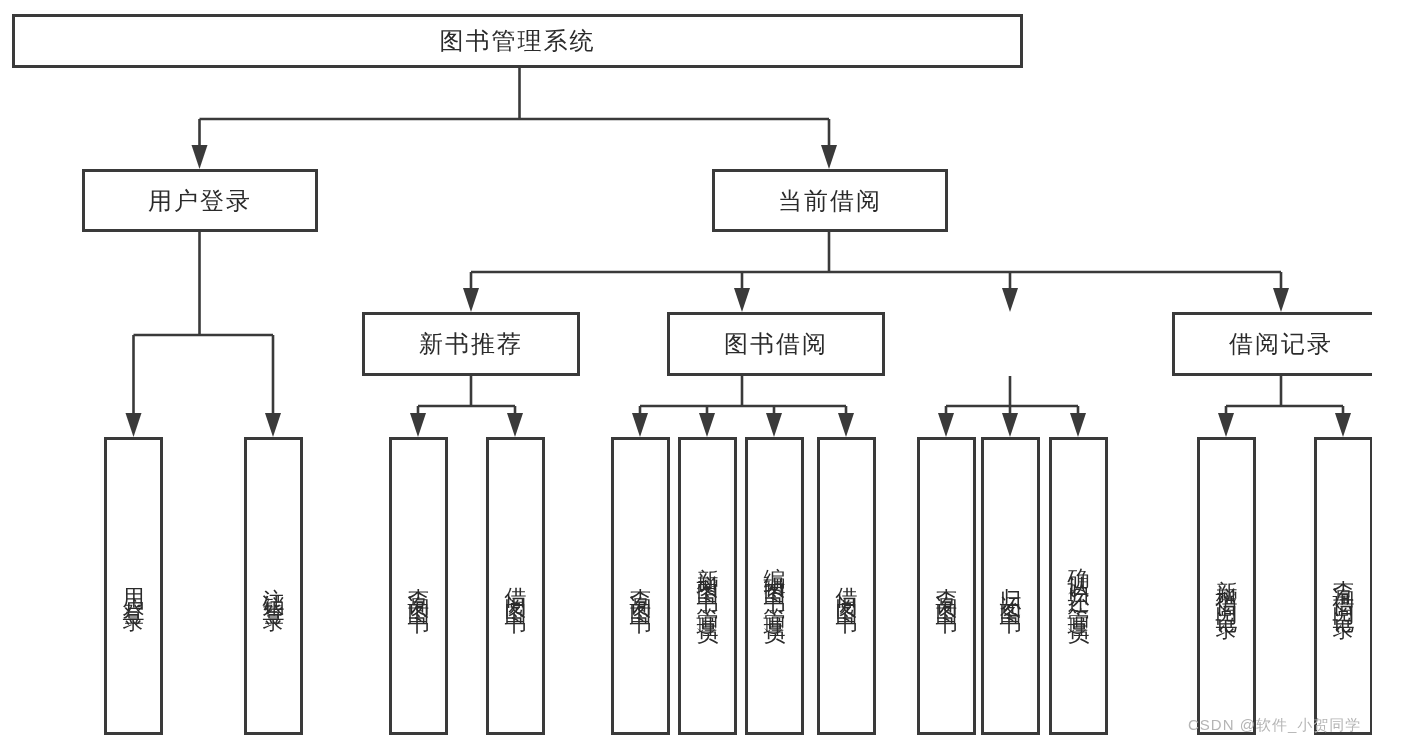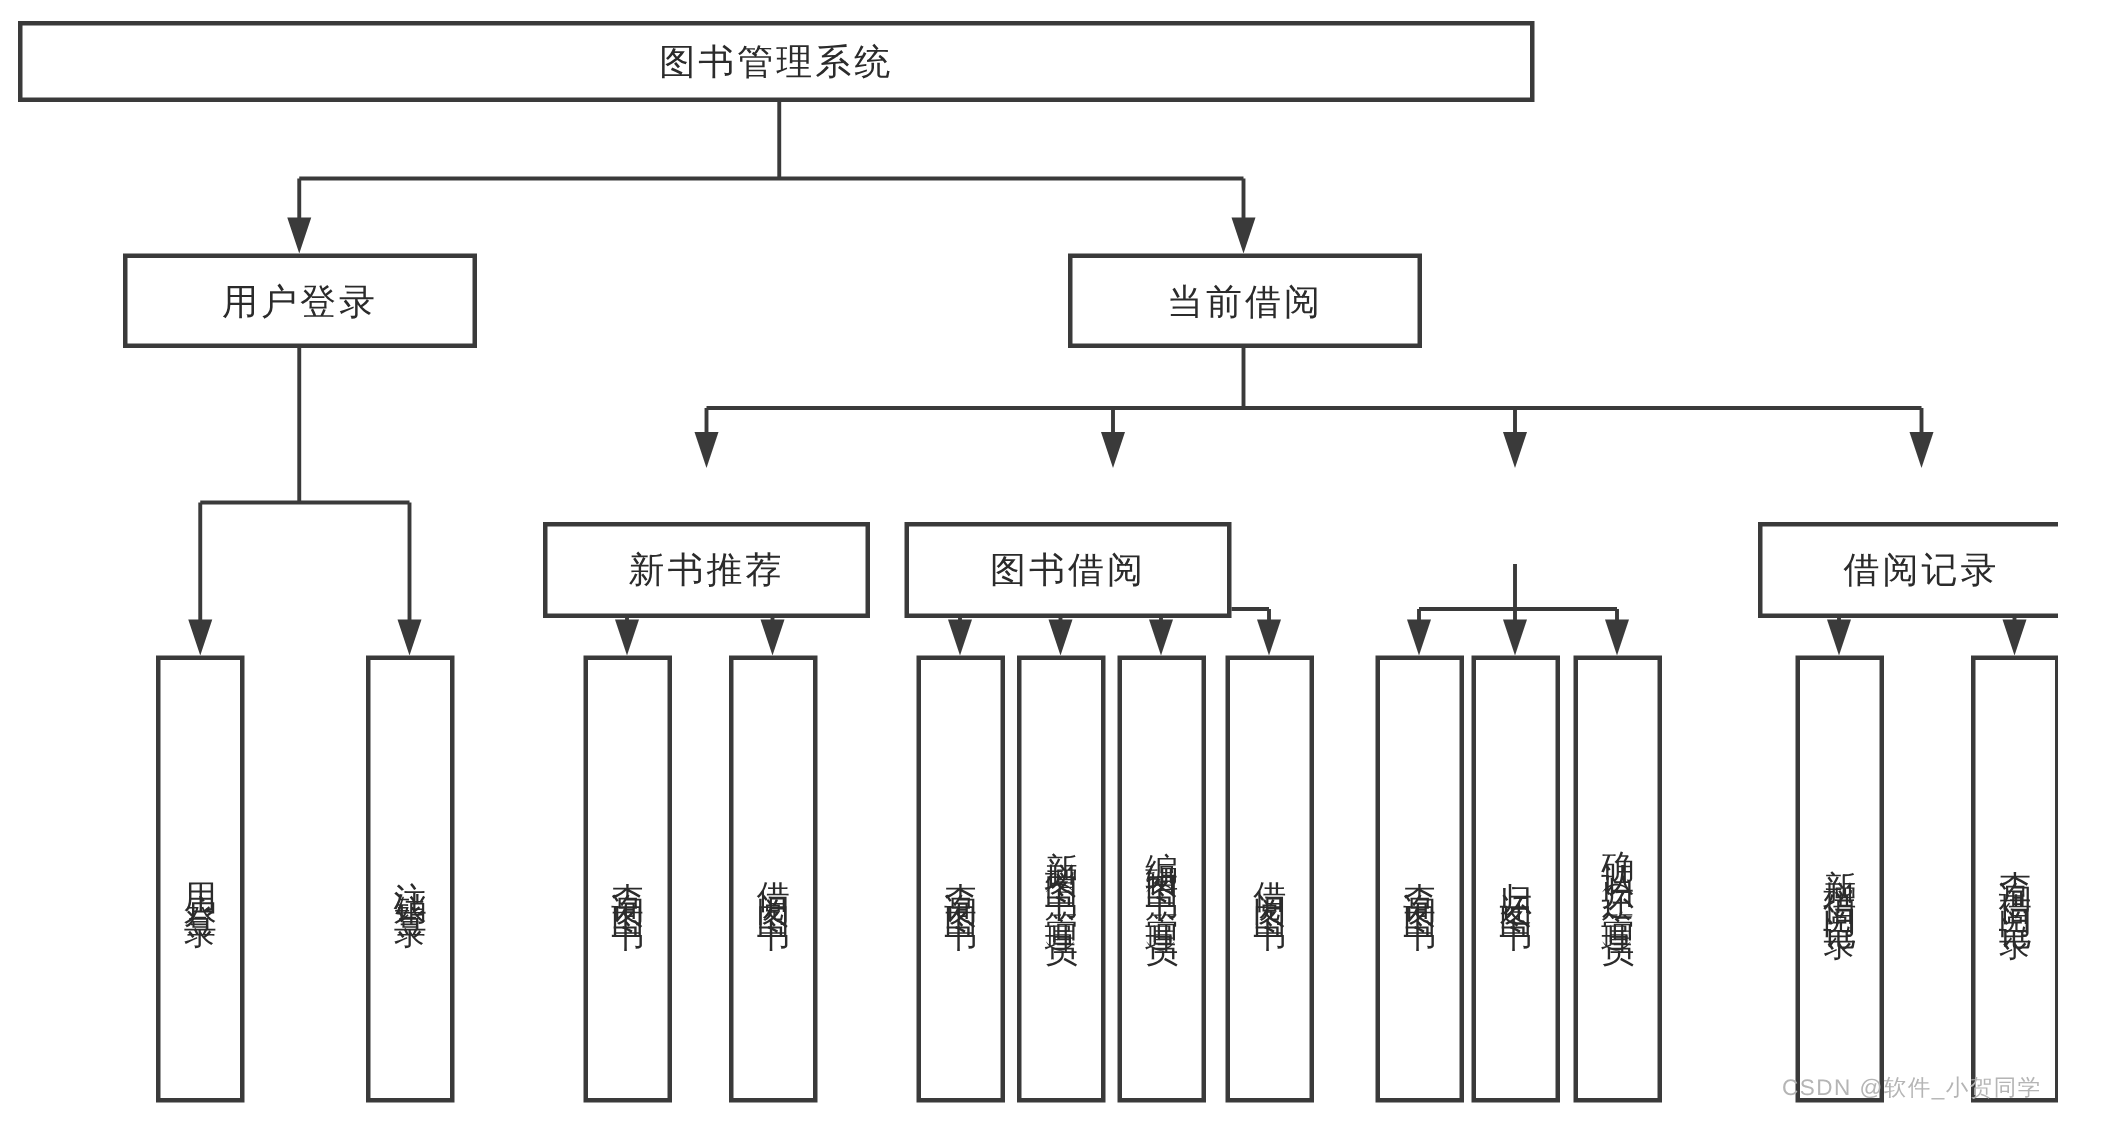--- a/index.html
+++ b/index.html
@@ -49,28 +49,28 @@
     white-space: nowrap;
   }
   .leaf .lbl-v {
     writing-mode: vertical-rl;
     font-size: 22px;
     letter-spacing: 8px;
     line-height: 1;
   }
   .root-node   { left: 12px;  top: 14px;  width: 1011px; height: 54px; }
   .lvl2        { top: 169px; width: 236px; height: 63px; }
-  .lvl3        { top: 312px; width: 218px; height: 64px; margin-top: 36px; }
+  .lvl3        { top: 312px; width: 218px; height: 64px; }
   .leaf        { top: 437px; width: 59px;  height: 298px; }
 
   #n-user-login { left: 82px; }
   #n-book-mgmt  { left: 712px; }
 
   #s-new-book   { left: 362px; }
-  #s-borrow     { left: 603px; }
+  #s-borrow     { left: 667px; }
   #s-current    { left: 901px; }
   #s-records    { left: 1172px; }
 
   #l-ul-1  { left: 104px; }
   #l-ul-2  { left: 244px; }
   #l-nb-1  { left: 389px; }
   #l-nb-2  { left: 486px; }
   #l-bw-1  { left: 611px; }
   #l-bw-2  { left: 678px; }
   #l-bw-3  { left: 745px; }

